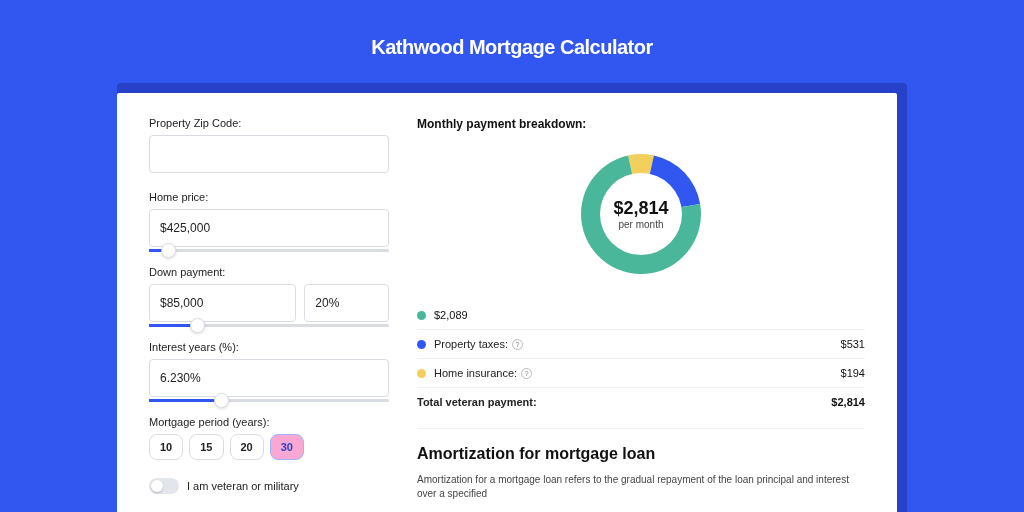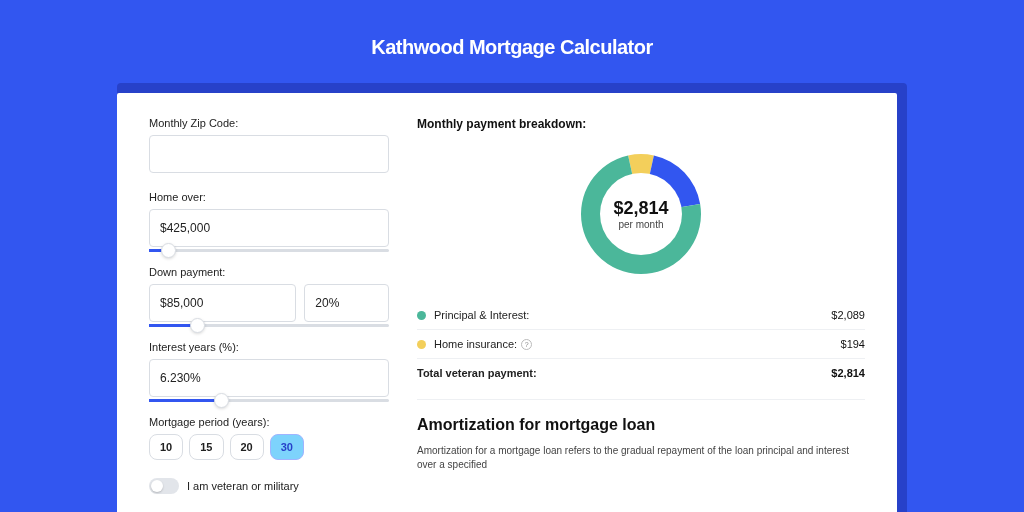--- a/index.html
+++ b/index.html
@@ -97,21 +97,21 @@
   border-radius: 8px;
   font-size: 11px;
   font-weight: 600;
   color: #222;
   padding: 6px 10px;
   cursor: pointer;
   min-width: 34px;
   text-align: center;
 }
 .period-btn.active {
-  background: #7dd3fc;
+  background: #f9a8d4;
   border-color: #9fb4ff;
   color: #2741c9;
 }
 
 .toggle-row { display: flex; align-items: center; gap: 8px; margin-top: 18px; }
 .toggle {
   width: 30px; height: 16px; border-radius: 10px; background: #e2e5ea; position: relative;
 }
 .toggle-knob {
   width: 12px; height: 12px; border-radius: 50%; background: #fff;
@@ -157,26 +157,26 @@
 <body>
 
 <div class="outer">
   <div class="title">Kathwood Mortgage Calculator</div>
   <div class="card-shadow">
   <div class="card">
 
     <div class="left-col">
 
       <div class="input-group">
-        <label class="field-label">Monthly Zip Code:</label>
+        <label class="field-label">Property Zip Code:</label>
         <input class="text-input" value="" style="">
       </div>
 
       <div class="input-group">
-        <label class="field-label">Home over:</label>
+        <label class="field-label">Home price:</label>
         <input class="text-input" value="$425,000" style="">
         <div class="slider-track">
           <div class="slider-fill" style="width:8%"></div>
           <div class="slider-thumb" style="left:calc(8% - 7px)"></div>
         </div>
       </div>
 
       <div class="input-group">
         <label class="field-label">Down payment:</label>
         <div class="dp-row">
@@ -232,24 +232,29 @@
           <div class="donut-center">
             <div class="donut-value">$2,814</div>
             <div class="donut-sub">per month</div>
           </div>
         </div>
       </div>
 
       <div class="legend" id="legend">
             <div class="legend-row">
               <span class="legend-dot" style="background: rgb(75, 183, 154);"></span>
+              <span class="legend-val">$2,089</span>
+            </div>
+            <div class="legend-row">
+              <span class="legend-dot" style="background: rgb(50, 86, 240);"></span>
               <span class="legend-label">
-                <span>Principal &amp; Interest:</span>
+                <span>Property taxes:</span>
+                <span class="info-icon">?</span>
               </span>
-              <span class="legend-val">$2,089</span>
+              <span class="legend-val">$531</span>
             </div>
             <div class="legend-row">
               <span class="legend-dot" style="background: rgb(243, 207, 91);"></span>
               <span class="legend-label">
                 <span>Home insurance:</span>
                 <span class="info-icon">?</span>
               </span>
               <span class="legend-val">$194</span>
             </div>
             <div class="legend-row total">

